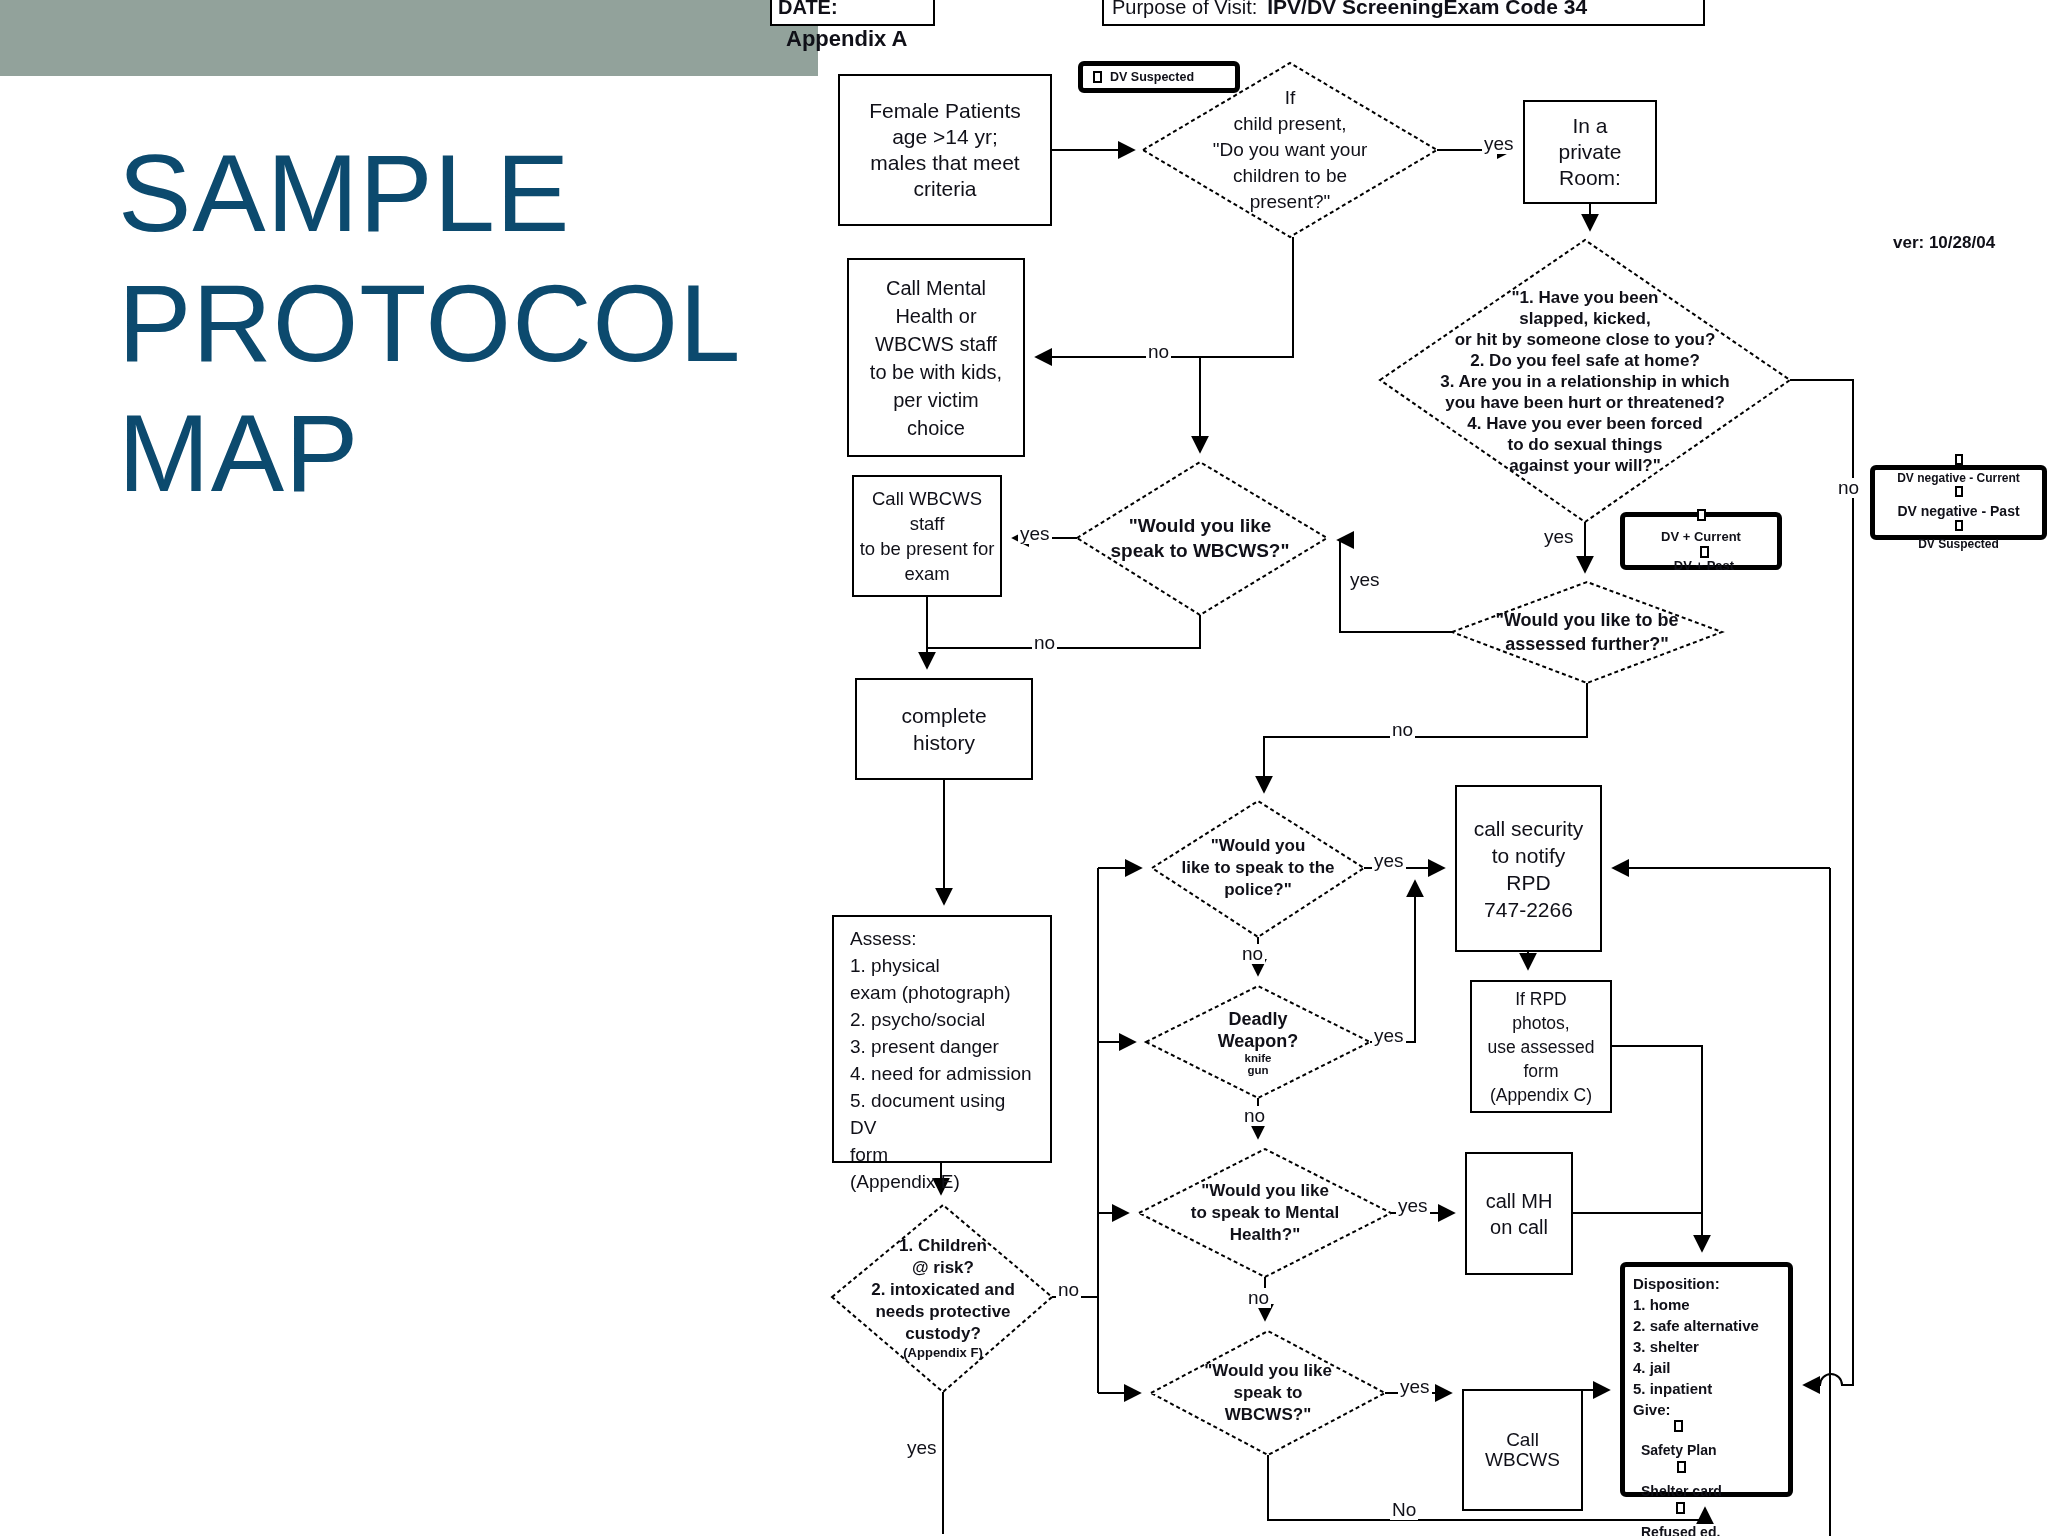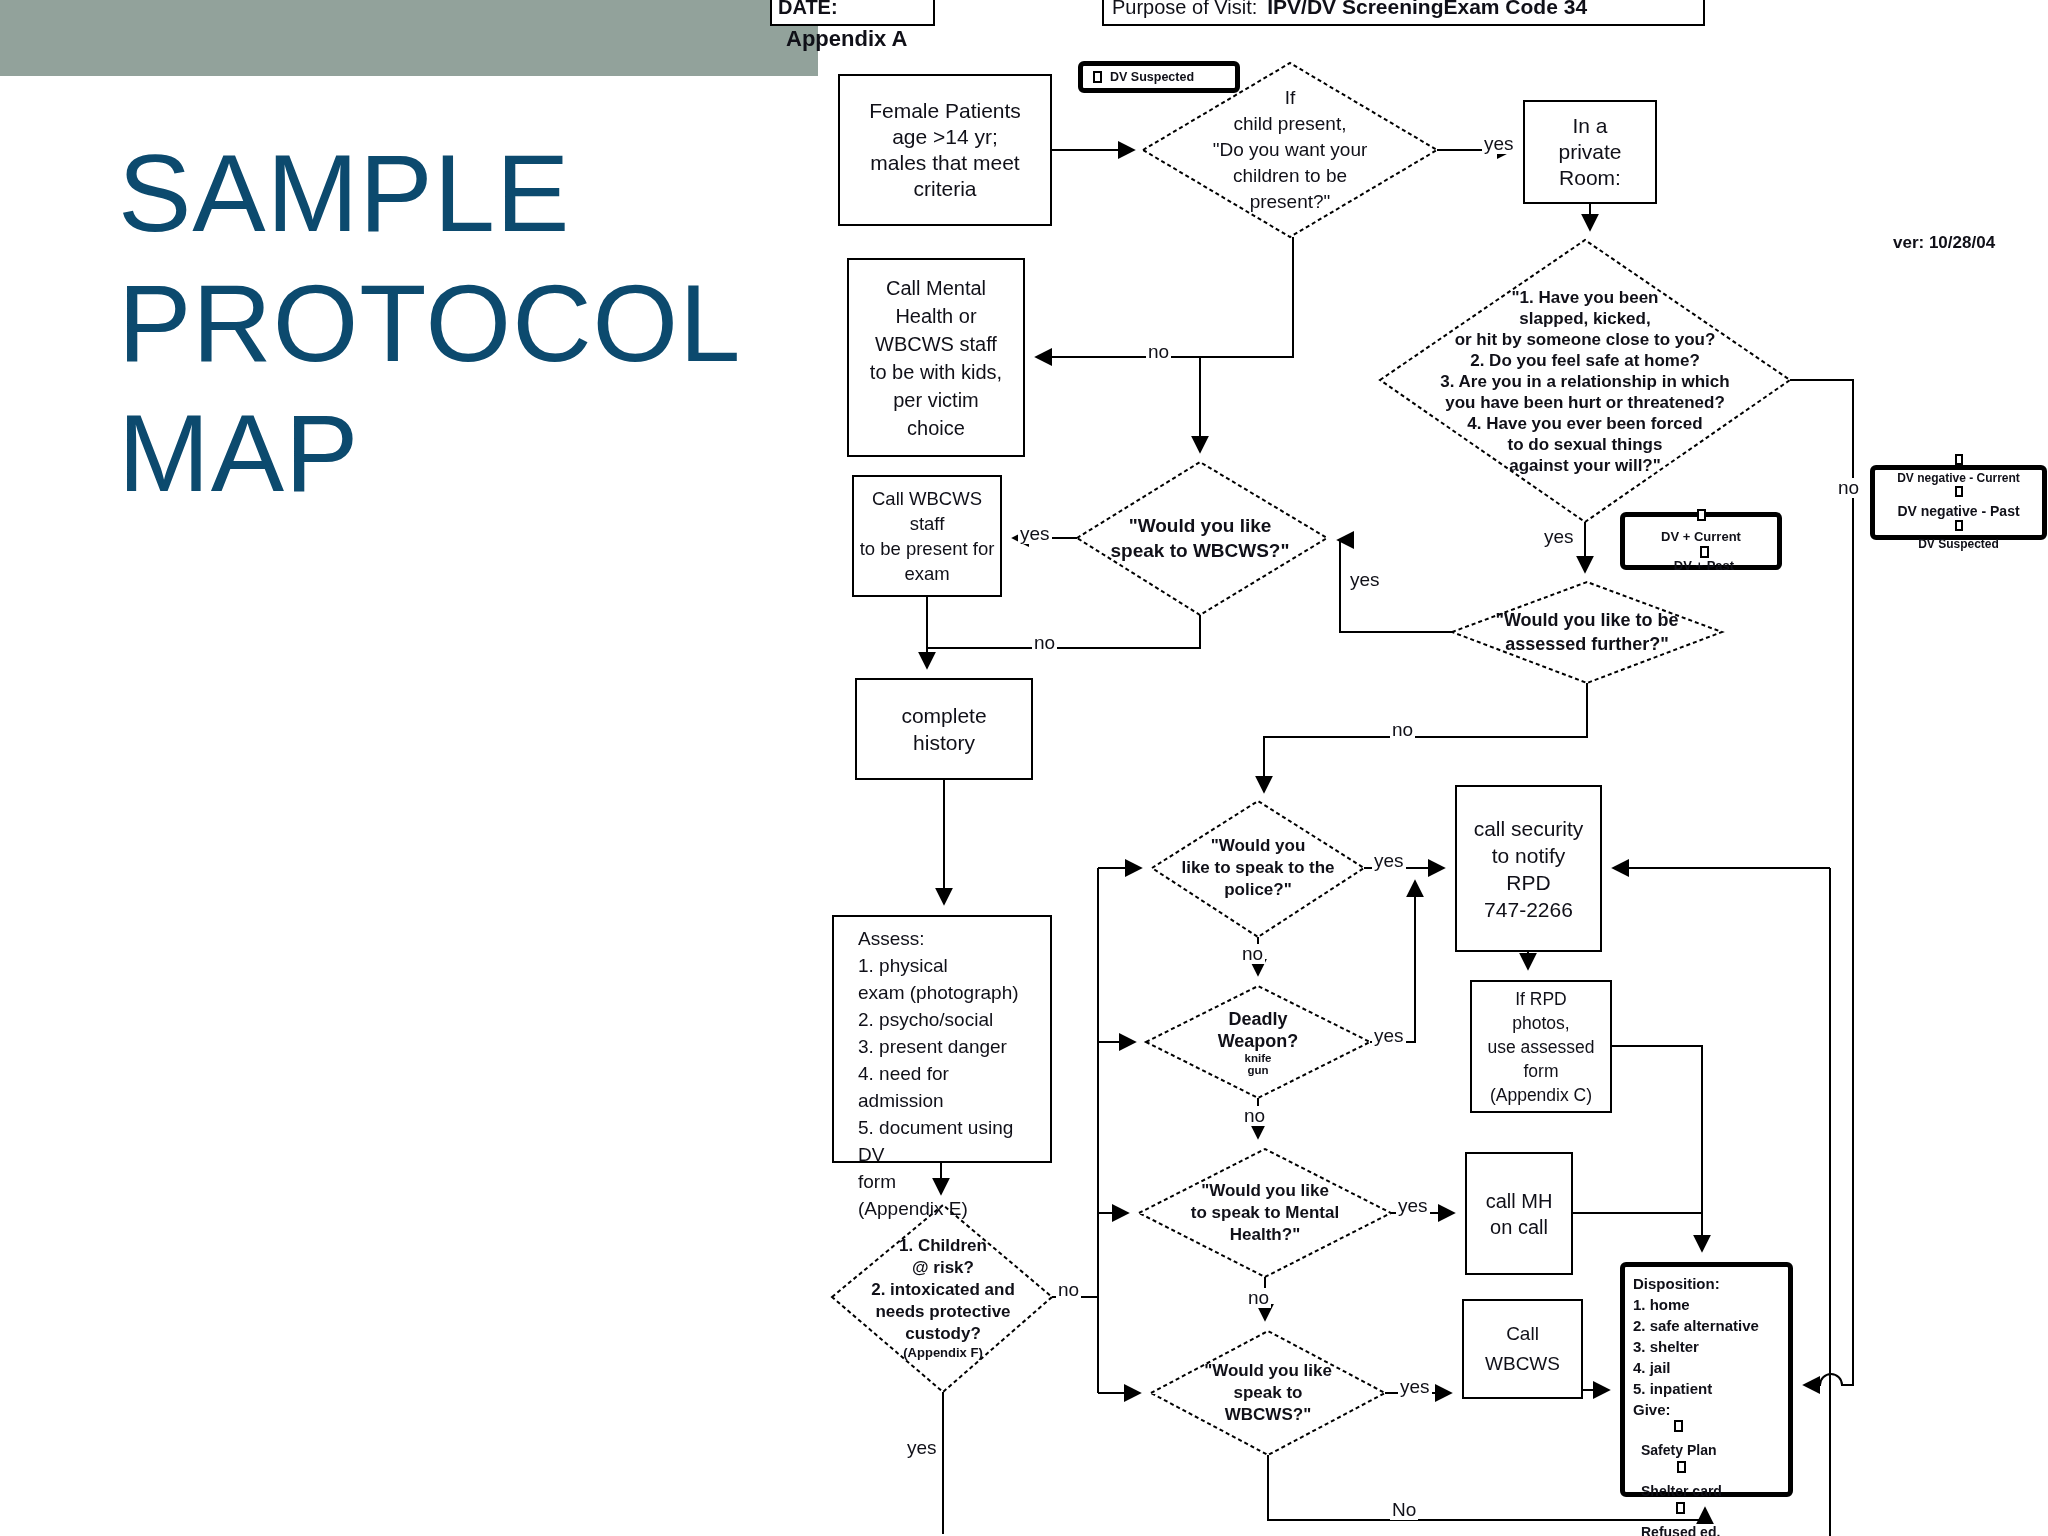--- a/index.html
+++ b/index.html
@@ -137,41 +137,41 @@
 Health or
 WBCWS staff
 to be with kids,
 per victim
 choice</div>
   <div class="node" style="left:852px;top:475px;width:150px;height:122px;font-size:18.5px;line-height:25px;">Call WBCWS staff
 to be present for
 exam</div>
   <div class="node" style="left:855px;top:678px;width:178px;height:102px;font-size:21px;line-height:27px;">complete
 history</div>
-  <div class="node leftalign" style="left:832px;top:915px;width:220px;height:248px;font-size:19px;line-height:27px;padding:8px 24px;justify-content:flex-start;">Assess:
+  <div class="node leftalign" style="left:832px;top:915px;width:220px;height:248px;font-size:19px;line-height:27px;padding:8px 16px;justify-content:flex-start;">Assess:
 1. physical
  exam (photograph)
 2. psycho/social
 3. present danger
 4. need for admission
 5. document using DV
 form
  (Appendix E)</div>
   <div class="node" style="left:1455px;top:785px;width:147px;height:167px;font-size:21px;line-height:27px;">call security
 to notify
 RPD
 747-2266</div>
   <div class="node" style="left:1470px;top:980px;width:142px;height:133px;font-size:17.5px;line-height:24px;">If RPD
 photos,
 use assessed
 form
 (Appendix C)</div>
   <div class="node" style="left:1465px;top:1152px;width:108px;height:123px;font-size:20px;line-height:26px;">call MH
 on call</div>
-  <div class="node" style="left:1462px;top:1299px;width:121px;height:100px;font-size:19px;line-height:30px;">Call
+  <div class="node" style="left:1462px;top:1389px;width:121px;height:122px;font-size:19px;line-height:20px;">Call
 WBCWS</div>
 
   <div class="node thick leftalign" style="left:1620px;top:1262px;width:173px;height:235px;justify-content:flex-start;padding:6px 8px;font-weight:bold;font-size:15px;line-height:21px;">
     <span>Disposition:</span>
     <span style="white-space:pre-line;">1. home
 2. safe alternative
 3. shelter
 4. jail
 5. inpatient</span>
     <span>Give:</span>

